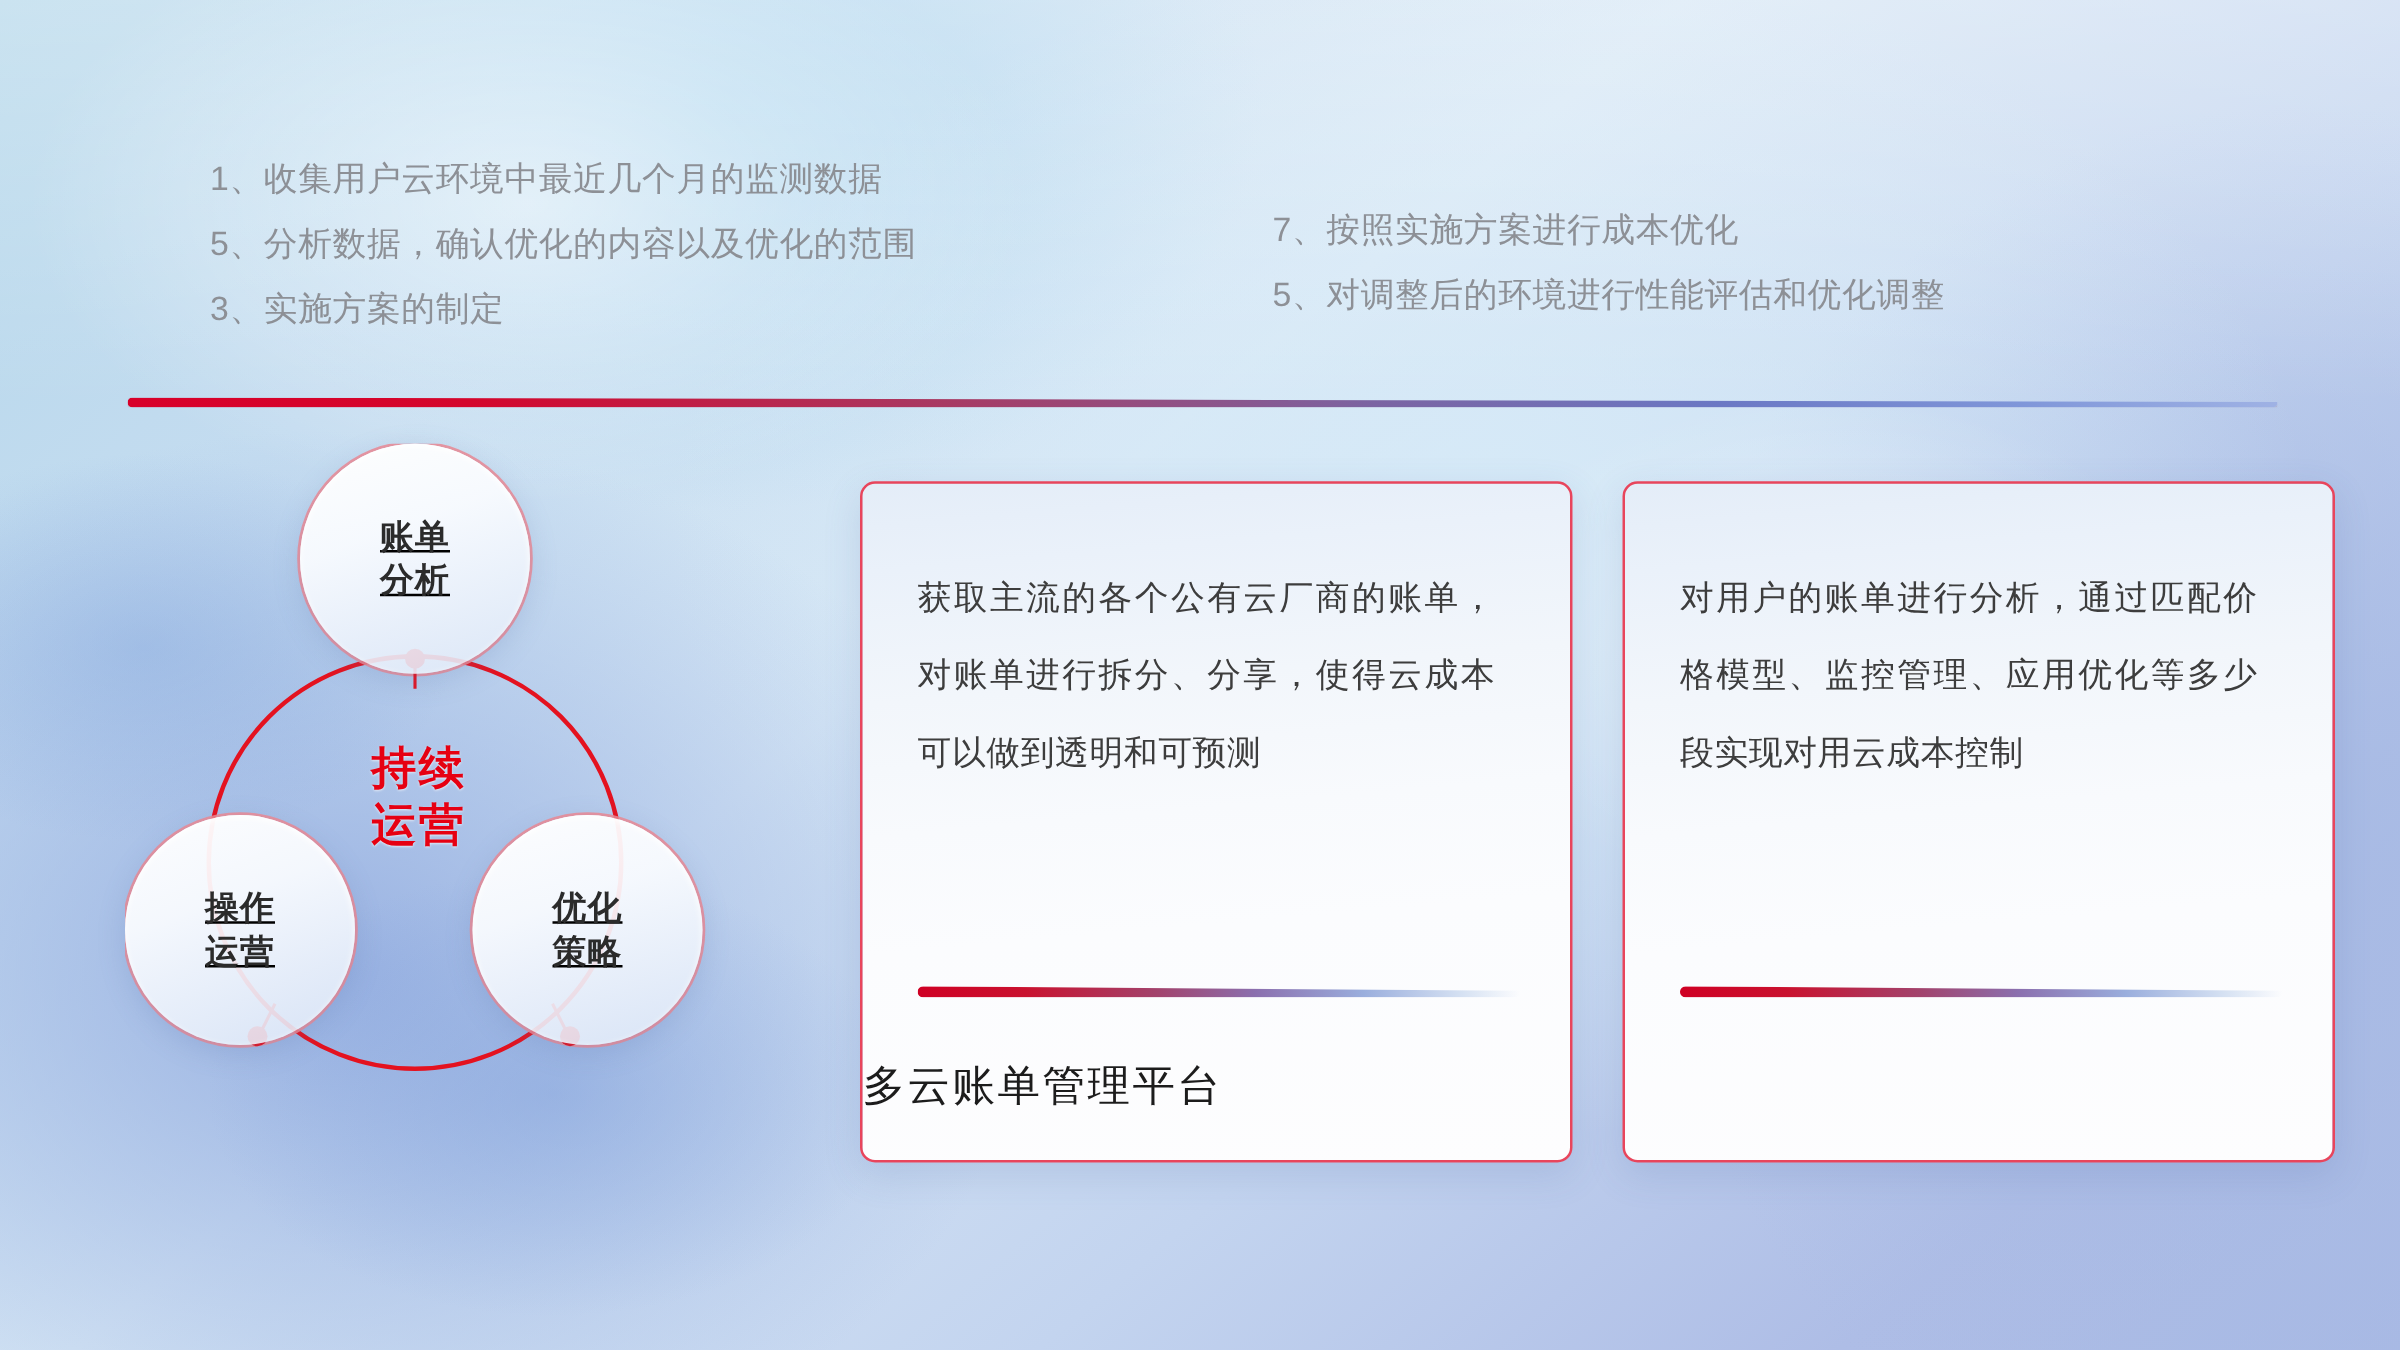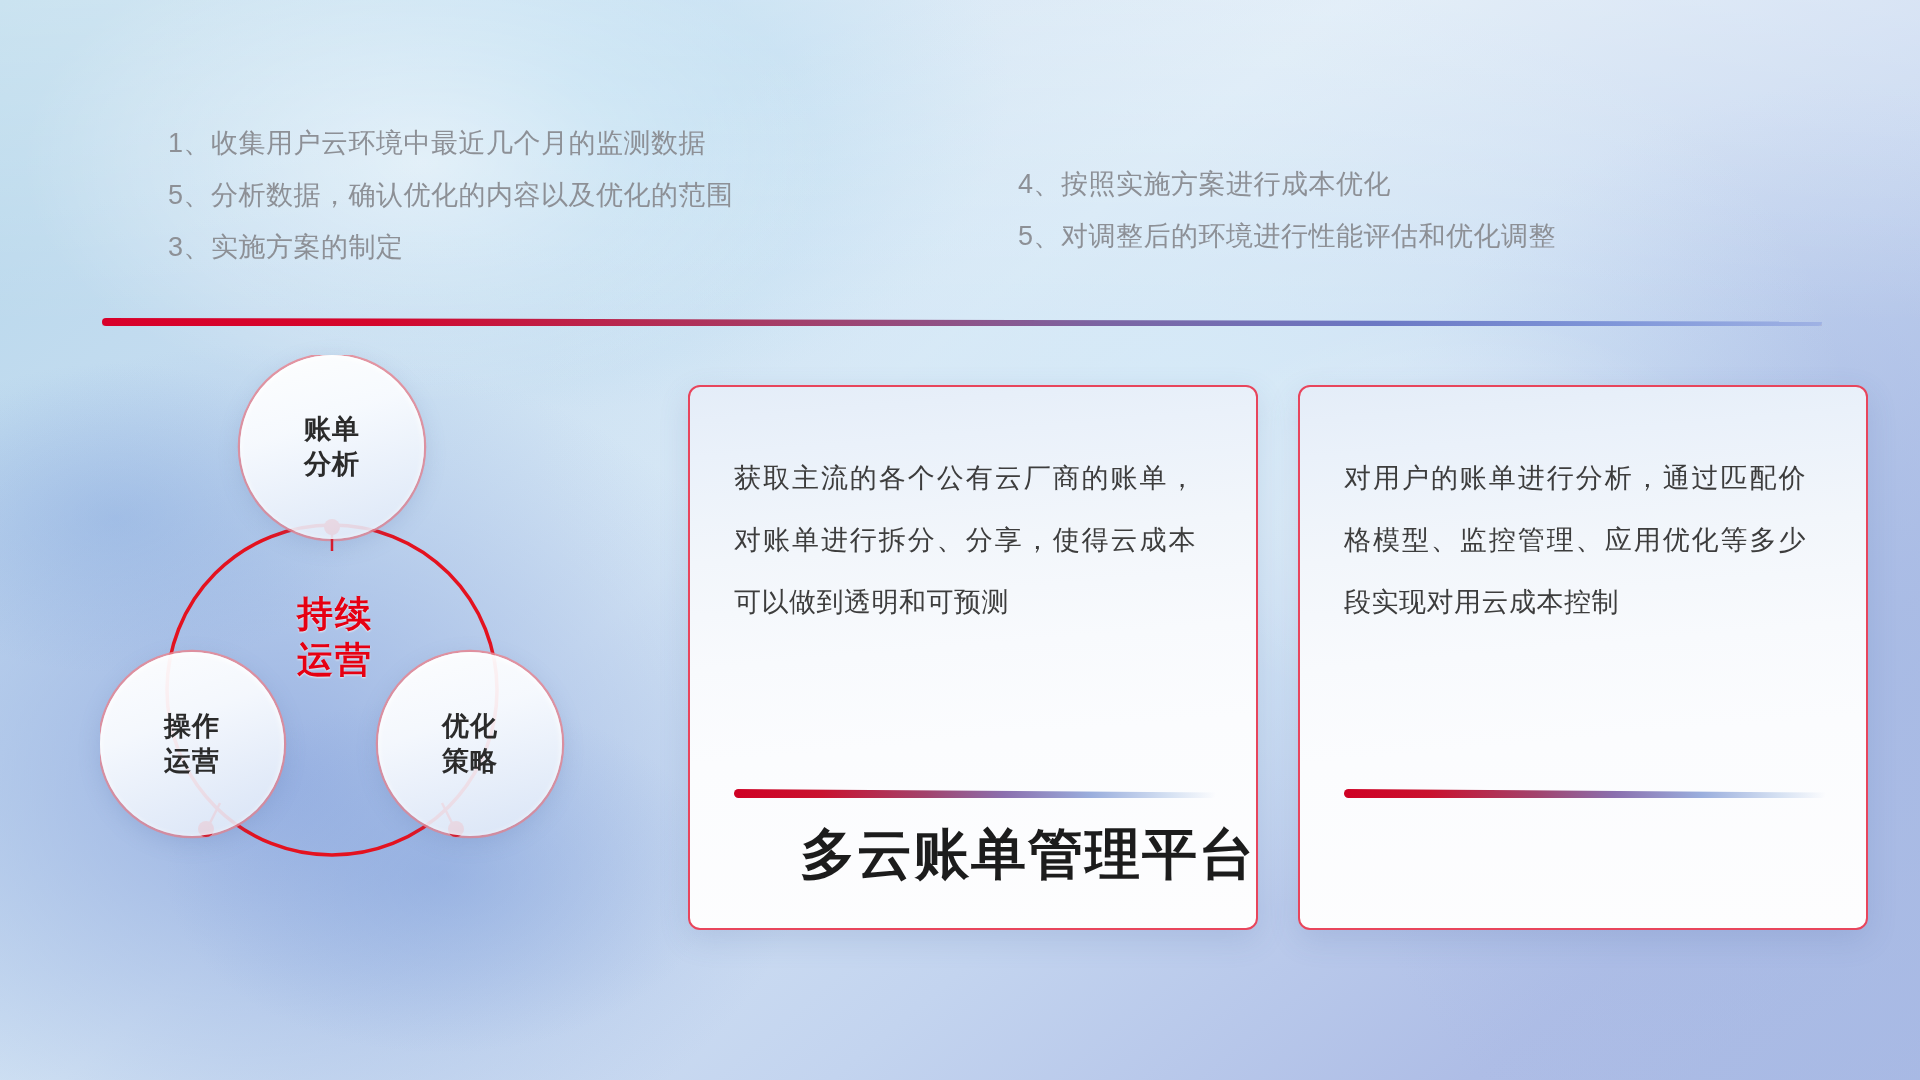--- a/index.html
+++ b/index.html
@@ -69,20 +69,21 @@
   #venn{ position:absolute; left:100px; top:355px; width:520px; height:600px; }
   #venn svg{ position:absolute; left:0; top:0; }
   .bubble{
     position:absolute;
     border-radius:50%;
     background:
       linear-gradient(160deg, rgba(255,255,255,.97) 0%, rgba(250,252,255,.93) 38%, rgba(223,233,248,.88) 100%);
     box-shadow:0 6px 22px rgba(90,120,175,.22), inset 0 2px 6px rgba(255,255,255,.95);
     display:flex; align-items:center; justify-content:center;
     text-align:center;
+    text-decoration:underline;
   }
   .bubble-label{
     font-size:27px; font-weight:700; color:#2b2b2b; line-height:1.30;
     letter-spacing:1px;
   }
   #bubble-top  { left:140px; top:0px;   width:184px; height:184px; }
   #bubble-left { left:0px;   top:297px; width:184px; height:184px; }
   #bubble-right{ left:278px; top:297px; width:184px; height:184px; }
 
   .center-label{
@@ -114,22 +115,22 @@
     text-align:justify;
   }
   .card-rule{
     position:absolute; left:44px; bottom:130px; width:482px; height:9px;
     background:linear-gradient(90deg,#cf0024 0%, #c9122f 18%, #a2436d 40%, #8b6fae 56%, #9aaedd 74%, #d4e0f2 90%, rgba(240,245,252,0) 100%);
     border-radius:5px;
     clip-path:polygon(0 0, 100% 40%, 100% 100%, 0 100%);
   }
   .card-title{
     position:absolute; left:0; right:0; bottom:36px;
-    text-align:right;
-    font-size:55px; font-weight:700; color:#1c1c1c;
+    text-align:left;
+    font-size:34px; font-weight:400; color:#1c1c1c;
     letter-spacing:2px;
   }
 </style>
 </head>
 <body>
 
 <div id="bg">
   <div class="bg-base"></div>
   <div class="bg-glow-1"></div>
   <div class="bg-glow-2"></div>
@@ -138,21 +139,21 @@
   <div class="bg-sheen"></div>
 </div>
 
 <div id="lists">
   <div class="list-col left">
     <div class="list-item">1、收集用户云环境中最近几个月的监测数据</div>
     <div class="list-item">5、分析数据，确认优化的内容以及优化的范围</div>
     <div class="list-item">3、实施方案的制定</div>
   </div>
   <div class="list-col right">
-    <div class="list-item">4、按照实施方案进行成本优化</div>
+    <div class="list-item">7、按照实施方案进行成本优化</div>
     <div class="list-item">5、对调整后的环境进行性能评估和优化调整</div>
   </div>
 </div>
 
 <div id="divider"></div>
 
 <div id="venn">
   <svg width="520" height="600" viewBox="0 0 520 600">
     <defs>
       <linearGradient id="ringFade" x1="0" y1="0" x2="0" y2="1">

